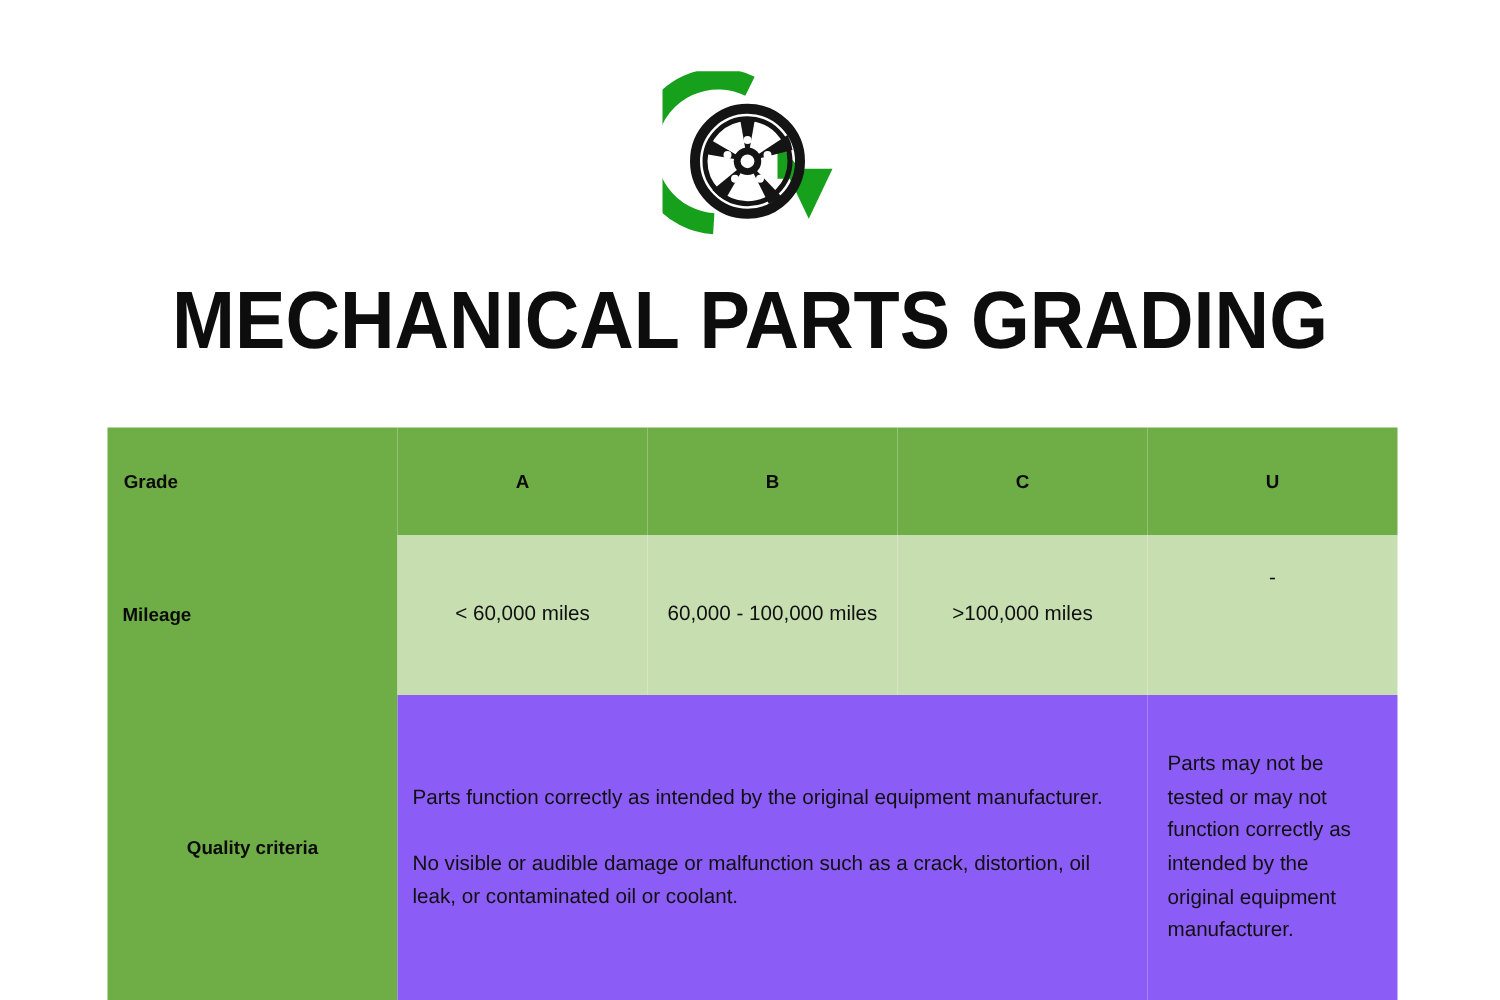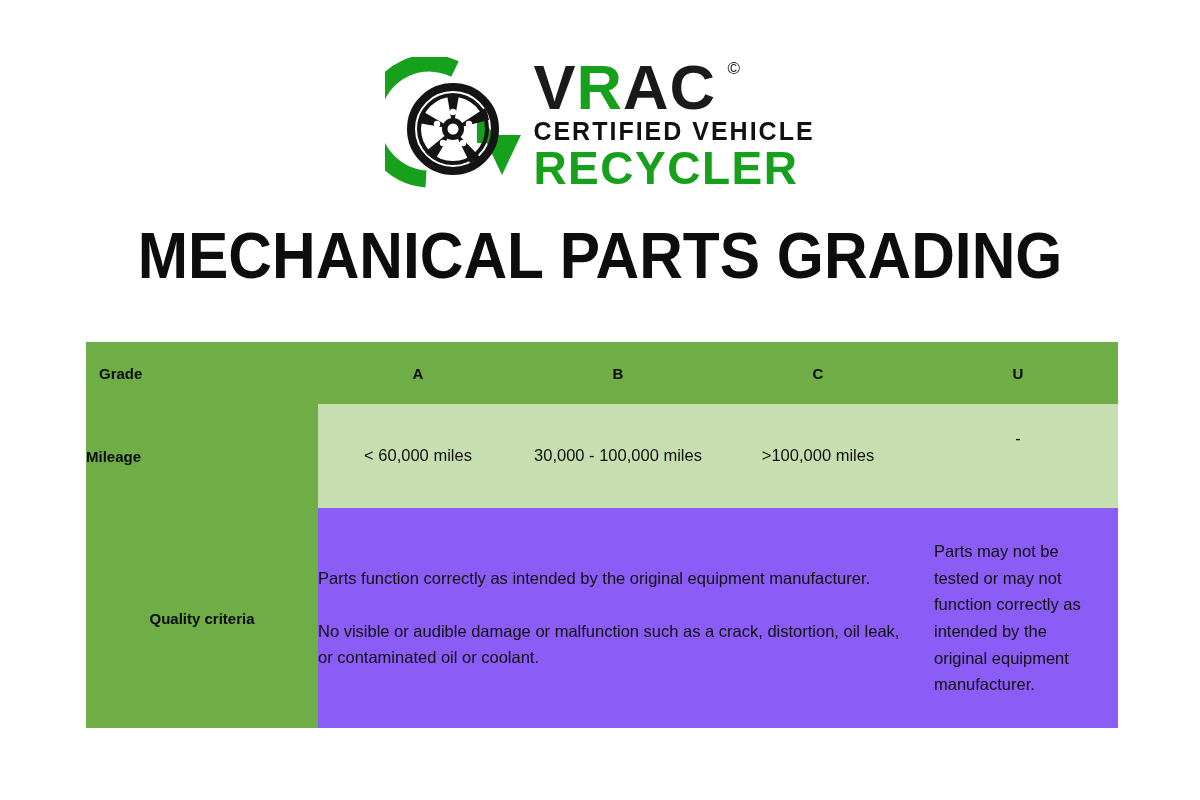--- a/index.html
+++ b/index.html
@@ -116,21 +116,21 @@
     position: absolute;
     left: 86px;
     top: 342px;
     width: 1032px;
     border-collapse: collapse;
     table-layout: fixed;
   }
   .grade-table td,
   .grade-table th {
     vertical-align: middle;
-    padding: 0;
+    padding: 12px;
     border: 0;
   }
 
   .hdr-cell {
     background: #6fad46;
     height: 62px;
     font-weight: bold;
     font-size: 15px;
     color: #0b0b0b;
     text-align: center;
@@ -222,25 +222,20 @@
           <circle cx="68" cy="72" r="5.5" fill="#ffffff"></circle>
 
           <circle cx="68" cy="55" r="3.2" fill="#ffffff"></circle>
           <circle cx="84" cy="67" r="3.2" fill="#ffffff"></circle>
           <circle cx="78" cy="86" r="3.2" fill="#ffffff"></circle>
           <circle cx="58" cy="86" r="3.2" fill="#ffffff"></circle>
           <circle cx="52" cy="67" r="3.2" fill="#ffffff"></circle>
         </svg>
       </div>
 
-      <div class="logo-words">
-        <div class="logo-vrac"><span class="blk">V</span><span class="grn">R</span><span class="blk">AC</span><span class="logo-copy">©</span></div>
-        <div class="logo-certified">CERTIFIED VEHICLE</div>
-        <div class="logo-recycler">RECYCLER</div>
-      </div>
 
     </div>
   </div>
 
   <div class="page-title">MECHANICAL PARTS GRADING</div>
 
   <table class="grade-table">
     <colgroup>
       <col style="width:232px">
       <col style="width:200px">
@@ -256,21 +251,21 @@
         <th class="hdr-cell">B</th>
         <th class="hdr-cell">C</th>
         <th class="hdr-cell last">U</th>
       </tr>
     </thead>
 
     <tbody>
       <tr>
         <td class="label-cell" style="height:104px;">Mileage</td>
         <td class="mile-cell">&lt; 60,000 miles</td>
-        <td class="mile-cell">30,000 - 100,000 miles</td>
+        <td class="mile-cell">60,000 - 100,000 miles</td>
         <td class="mile-cell">&gt;100,000 miles</td>
         <td class="mile-cell last" style="vertical-align:top;padding-top:22px;">-</td>
       </tr>
 
       <tr>
         <td class="label-cell" style="height:220px;text-align:center;">Quality criteria</td>
         <td class="qual-cell" colspan="3">
           <p>Parts function correctly as intended by the original equipment manufacturer.</p>
           <p>No visible or audible damage or malfunction such as a crack, distortion, oil leak, or contaminated oil or coolant.</p>
         </td>

